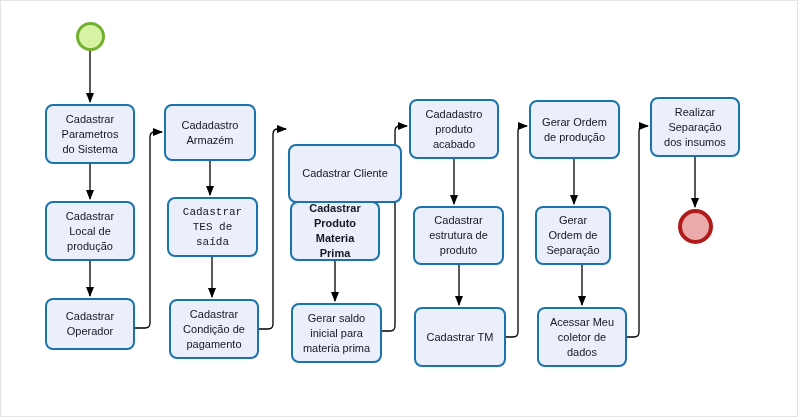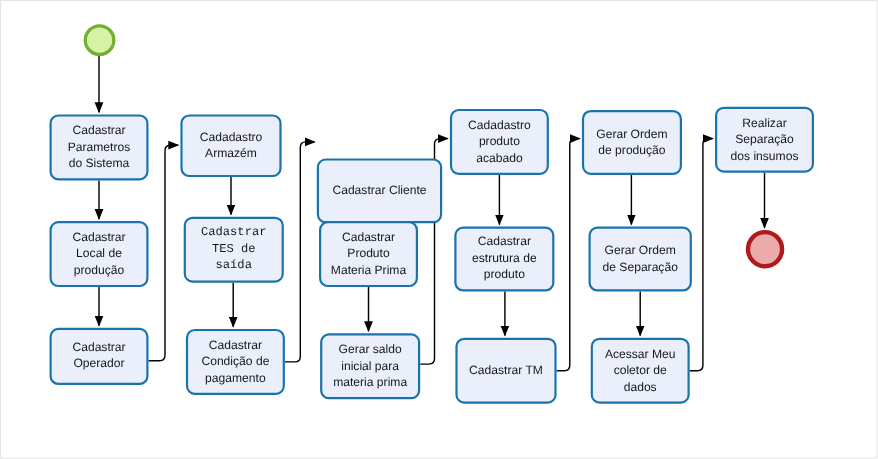--- a/index.html
+++ b/index.html
@@ -40,27 +40,27 @@
     line-height: 15px;
     color: var(--task-text, #14181f);
   }
   .n1  { left: 44px;  top: 103px; width: 90px; height: 60px; }
   .n2  { left: 44px;  top: 200px; width: 90px; height: 60px; }
   .n3  { left: 44px;  top: 297px; width: 90px; height: 52px; }
   .n4  { left: 163px; top: 103px; width: 92px; height: 57px; }
   .n5  { left: 166px; top: 196px; width: 91px; height: 60px; font-family: Liberation Mono, monospace; }
   .n6  { left: 168px; top: 298px; width: 90px; height: 60px; }
   .n7  { left: 287px; top: 99px;  width: 114px; height: 59px; margin-top: 44px; }
-  .n8  { left: 289px; top: 200px; width: 90px; height: 60px; }
+  .n8  { left: 289px; top: 200px; width: 90px; height: 60px; font-weight: bold; }
   .n9  { left: 290px; top: 302px; width: 91px; height: 60px; }
   .n10 { left: 408px; top: 98px;  width: 90px; height: 60px; }
   .n11 { left: 412px; top: 205px; width: 91px; height: 59px; }
   .n12 { left: 413px; top: 306px; width: 92px; height: 60px; }
   .n13 { left: 528px; top: 99px;  width: 91px; height: 59px; padding: 2px 9px; }
-  .n14 { left: 534px; top: 205px; width: 94px; height: 59px; }
+  .n14 { left: 534px; top: 205px; width: 76px; height: 59px; }
   .n15 { left: 536px; top: 306px; width: 90px; height: 60px; }
   .n16 { left: 649px; top: 96px;  width: 90px; height: 60px; }
 
   .event {
     position: absolute;
     box-sizing: border-box;
     border-radius: 50%;
   }
   .event.start {
     left: 75px; top: 21px;

